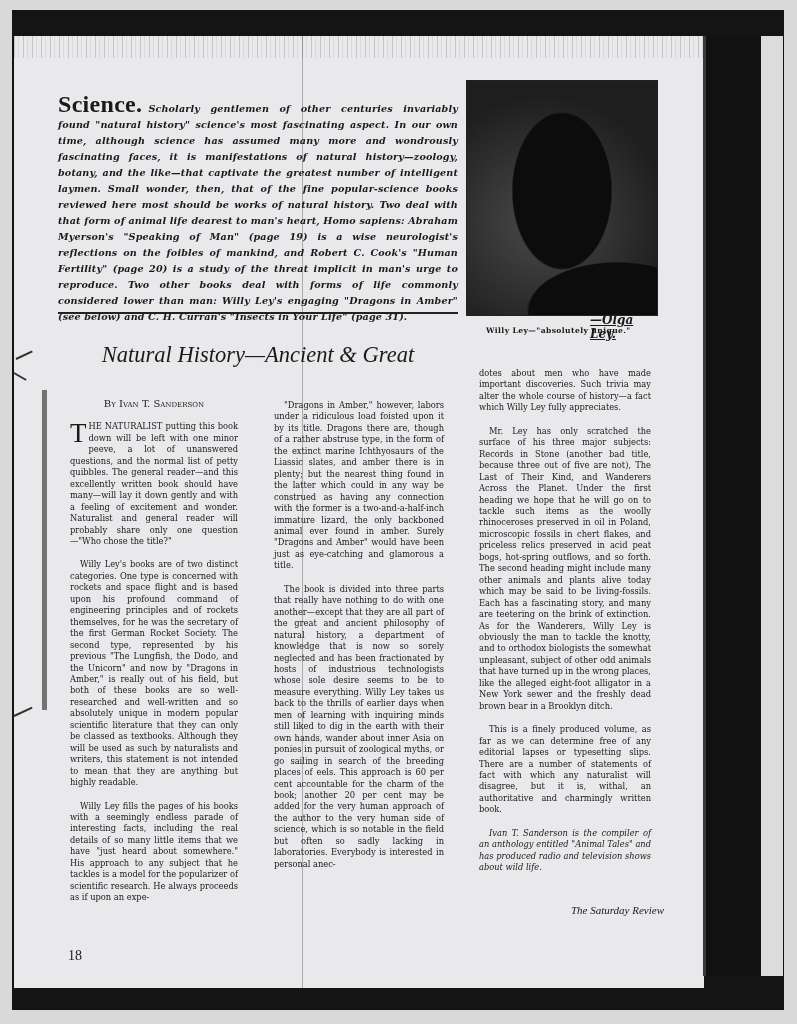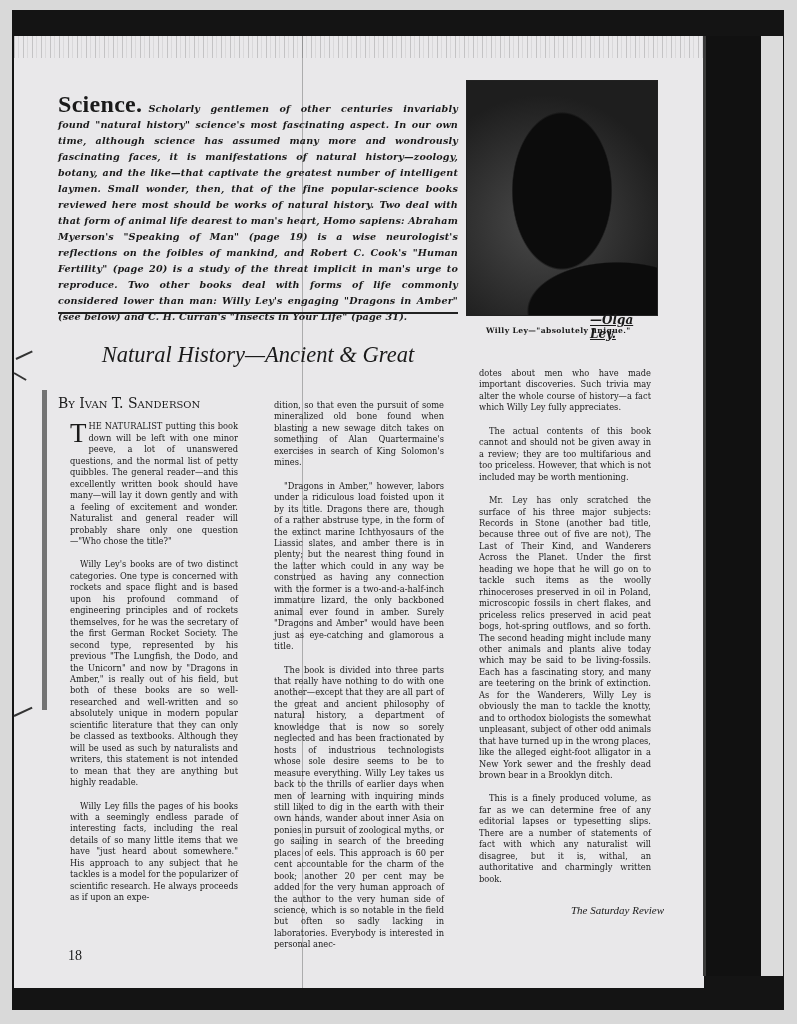--- a/index.html
+++ b/index.html
@@ -84,21 +84,21 @@
     font-size:8.3px; line-height:11.45px; text-align:justify;
   }
   .col p { margin:12px; text-indent:10px; }
   .col p.noindent { text-indent:0; }
   .col1 { left:58px; top:388px; width:192px; }
   .col2 { left:262px; top:388px; width:194px; }
   .col3 { left:467px; top:356px; width:196px; }
 
   .book-info { font-style:italic; text-indent:0 !important; padding-left:10px; text-indent:-10px !important; }
   .book-info .nonital { font-style:normal; }
-  .byline { text-align:left; font-variant:small-caps; margin:10px 0 10px !important; text-indent:0 !important; font-size:14px; }
+  .byline { text-align:center; font-variant:small-caps; margin:10px 0 10px !important; text-indent:0 !important; font-size:10px; }
   .dropcap-para { text-indent:0 !important; }
   .dropcap {
     float:left; font-family:"Liberation Serif", serif; font-size:27px; line-height:21px;
     margin:2px 2px 0 0;
   }
   .bio { font-style:italic; margin-top:12px !important; }
 
   .folio {
     position:absolute; left:68px; top:948px; font-size:14px; font-family:"Liberation Serif", serif;
   }
@@ -137,26 +137,25 @@
 <div class="headline">Natural History—Ancient &amp; Great</div>
 
 <div class="col col1">
   <p class="byline">By Ivan T. Sanderson</p>
   <p class="dropcap-para"><span class="dropcap">T</span><span>HE NATURALIST putting this book down will be left with one minor peeve, a lot of unanswered questions, and the normal list of petty quibbles. The general reader—and this excellently written book should have many—will lay it down gently and with a feeling of excitement and wonder. Naturalist and general reader will probably share only one question—"Who chose the title?"</span></p>
   <p>Willy Ley's books are of two distinct categories. One type is concerned with rockets and space flight and is based upon his profound command of engineering principles and of rockets themselves, for he was the secretary of the first German Rocket Society. The second type, represented by his previous "The Lungfish, the Dodo, and the Unicorn" and now by "Dragons in Amber," is really out of his field, but both of these books are so well-researched and well-written and so absolutely unique in modern popular scientific literature that they can only be classed as textbooks. Although they will be used as such by naturalists and writers, this statement is not intended to mean that they are anything but highly readable.</p>
   <p>Willy Ley fills the pages of his books with a seemingly endless parade of interesting facts, including the real details of so many little items that we have "just heard about somewhere." His approach to any subject that he tackles is a model for the popularizer of scientific research. He always proceeds as if upon an expe-</p>
 </div>
 
 <div class="col col2">
-  <p class="noindent">dition, so that even the pursuit of some mineralized old bone found when blasting a new sewage ditch takes on something of Alan Quartermaine's exercises in search of King Solomon's mines.</p>
   <p>"Dragons in Amber," however, labors under a ridiculous load foisted upon it by its title. Dragons there are, though of a rather abstruse type, in the form of the extinct marine Ichthyosaurs of the Liassic slates, and amber there is in plenty; but the nearest thing found in the latter which could in any way be construed as having any connection with the former is a two-and-a-half-inch immature lizard, the only backboned animal ever found in amber. Surely "Dragons and Amber" would have been just as eye-catching and glamorous a title.</p>
   <p>The book is divided into three parts that really have nothing to do with one another—except that they are all part of the great and ancient philosophy of natural history, a department of knowledge that is now so sorely neglected and has been fractionated by hosts of industrious technologists whose sole desire seems to be to measure everything. Willy Ley takes us back to the thrills of earlier days when men of learning with inquiring minds still liked to dig in the earth with their own hands, wander about inner Asia on ponies in pursuit of zoological myths, or go sailing in search of the breeding places of eels. This approach is 60 per cent accountable for the charm of the book; another 20 per cent may be added for the very human approach of the author to the very human side of science, which is so notable in the field but often so sadly lacking in laboratories. Everybody is interested in personal anec-</p>
 </div>
 
 <div class="col col3">
   <p class="noindent">dotes about men who have made important discoveries. Such trivia may alter the whole course of history—a fact which Willy Ley fully appreciates.</p>
-  <p>The actual contents of this book cannot and should not be given away in a review; they are too multifarious and too priceless. However, that which is not included may be worth mentioning.</p>
   <p>Mr. Ley has only scratched the surface of his three major subjects: Records in Stone (another bad title, because three out of five are not), The Last of Their Kind, and Wanderers Across the Planet. Under the first heading we hope that he will go on to tackle such items as the woolly rhinoceroses preserved in oil in Poland, microscopic fossils in chert flakes, and priceless relics preserved in acid peat bogs, hot-spring outflows, and so forth. The second heading might include many other animals and plants alive today which may be said to be living-fossils. Each has a fascinating story, and many are teetering on the brink of extinction. As for the Wanderers, Willy Ley is obviously the man to tackle the knotty, and to orthodox biologists the somewhat unpleasant, subject of other odd animals that have turned up in the wrong places, like the alleged eight-foot alligator in a New York sewer and the freshly dead brown bear in a Brooklyn ditch.</p>
   <p>This is a finely produced volume, as far as we can determine free of any editorial lapses or typesetting slips. There are a number of statements of fact with which any naturalist will disagree, but it is, withal, an authoritative and charmingly written book.</p>
+  <p class="bio">Ivan T. Sanderson is the compiler of an anthology entitled "Animal Tales" and has produced radio and television shows about wild life.</p>
 </div>
 
 <div class="folio">18</div>
 <div class="magazine">The Saturday Review</div>
 
 </body></html>

